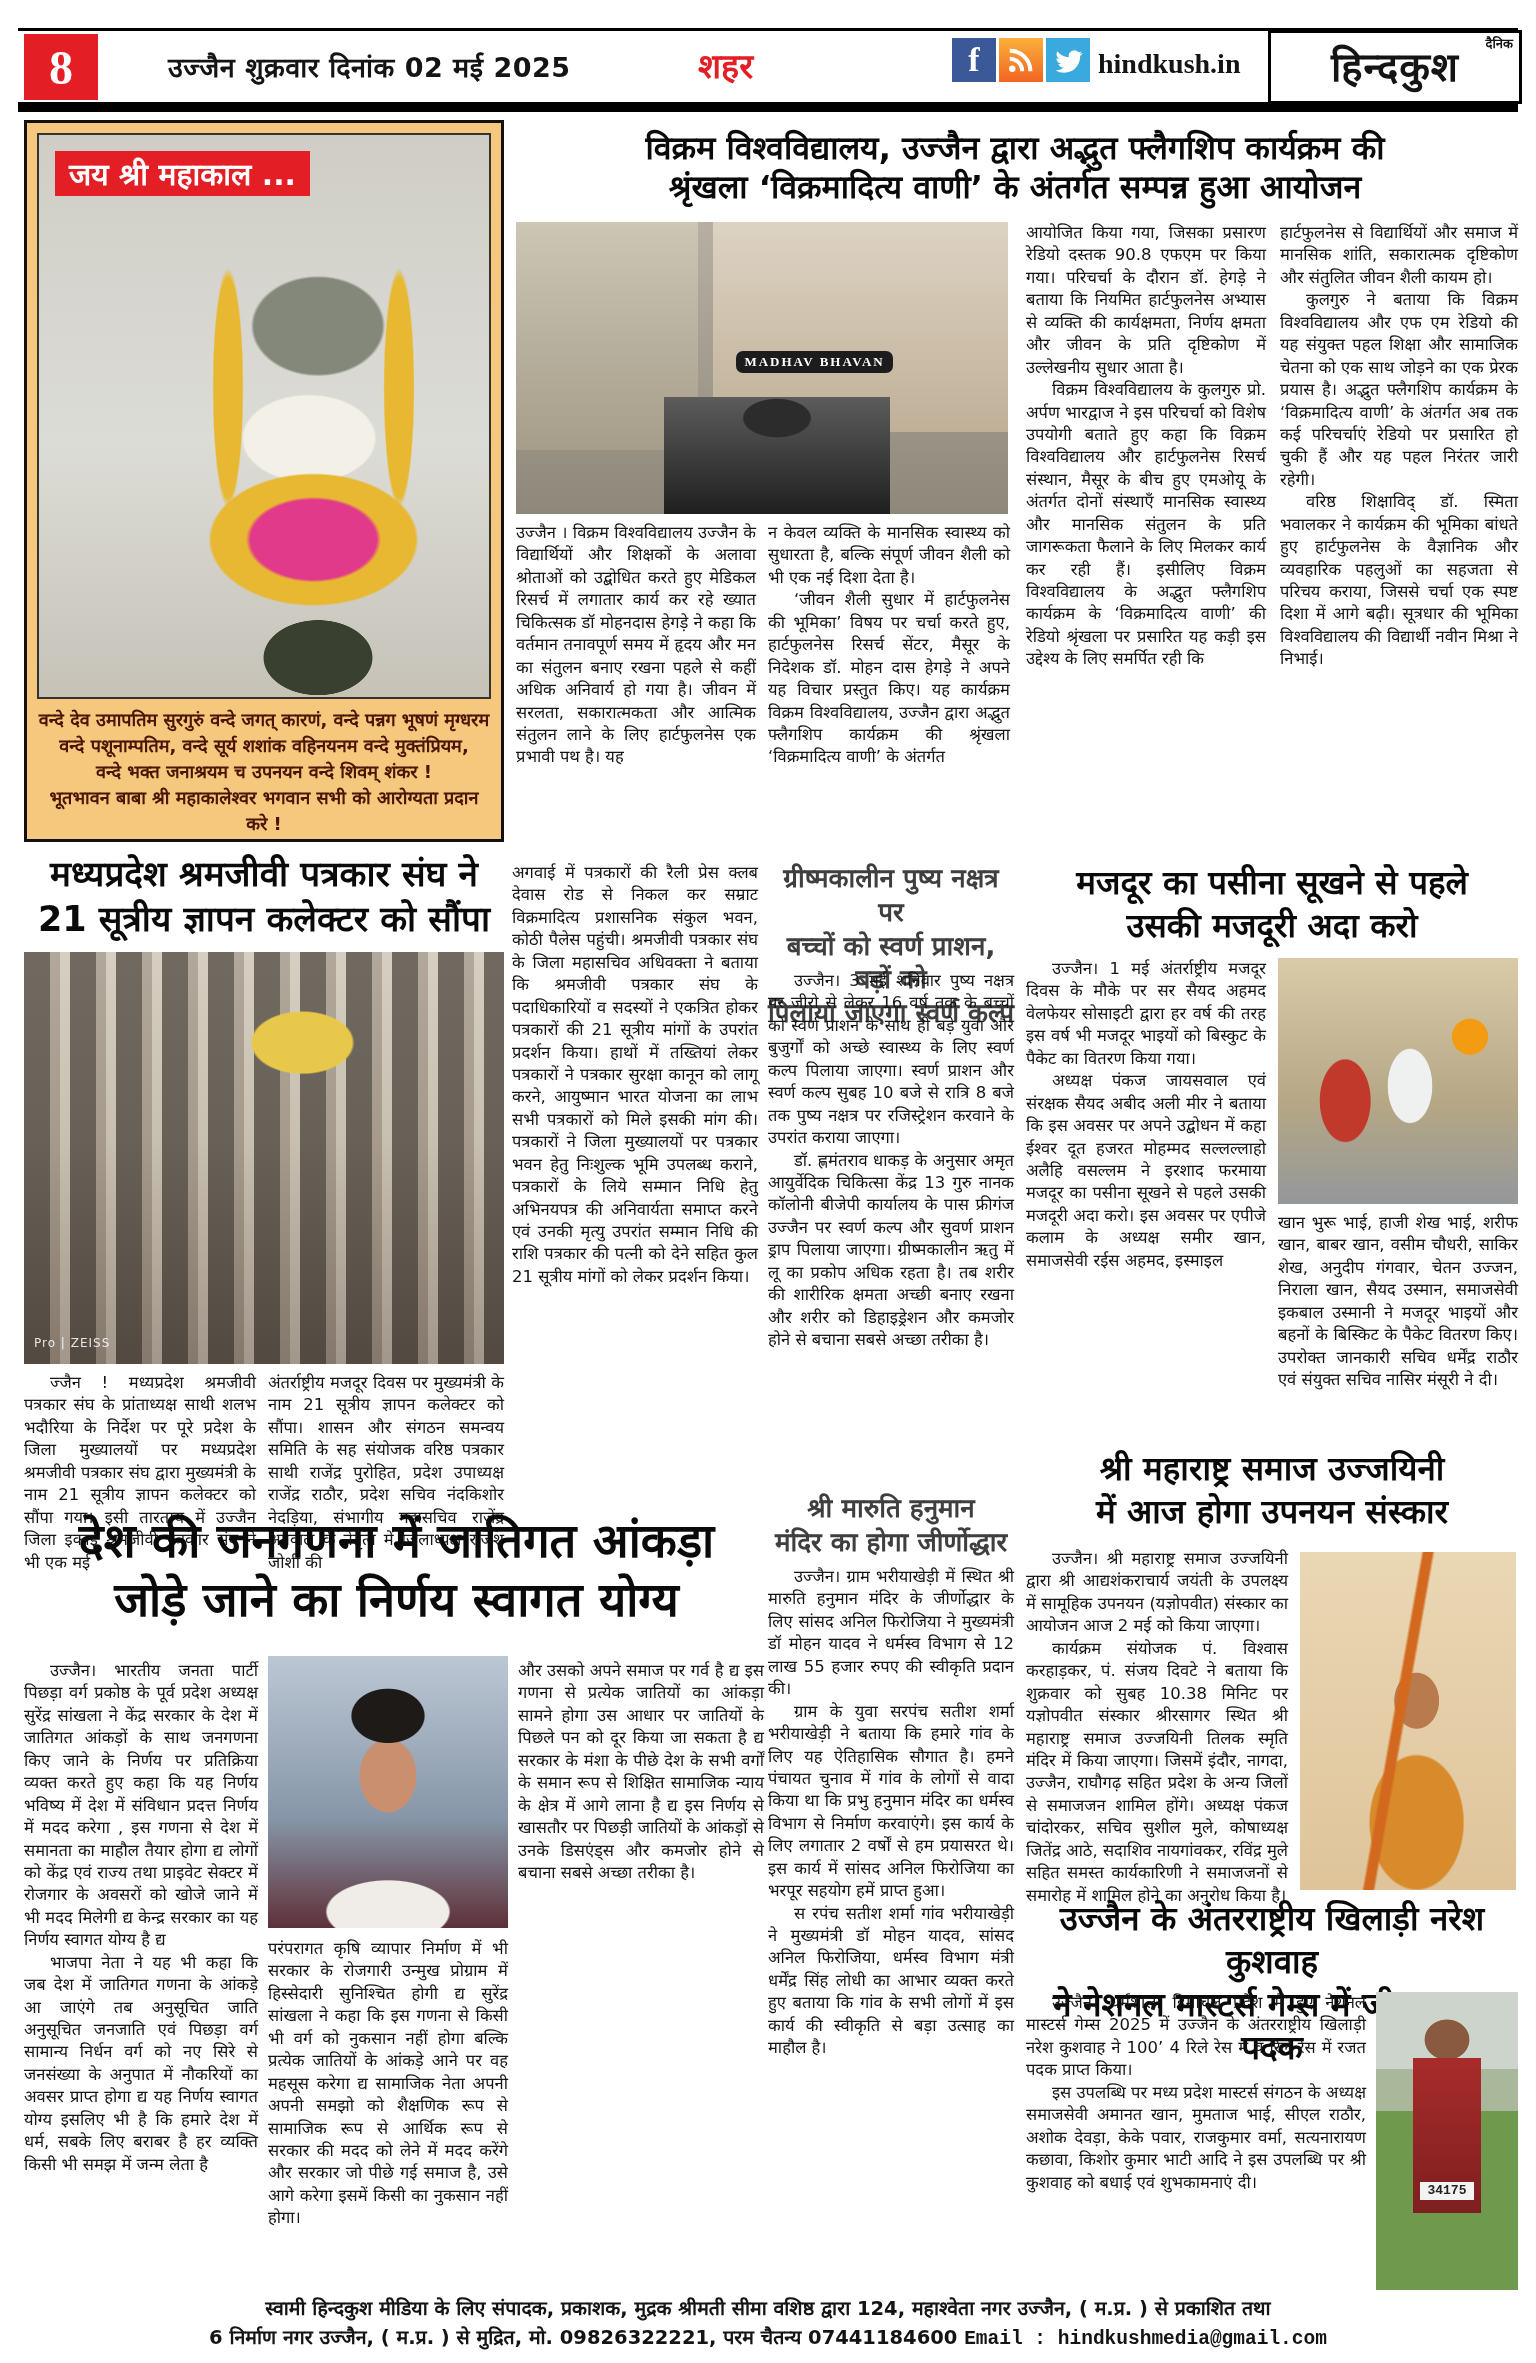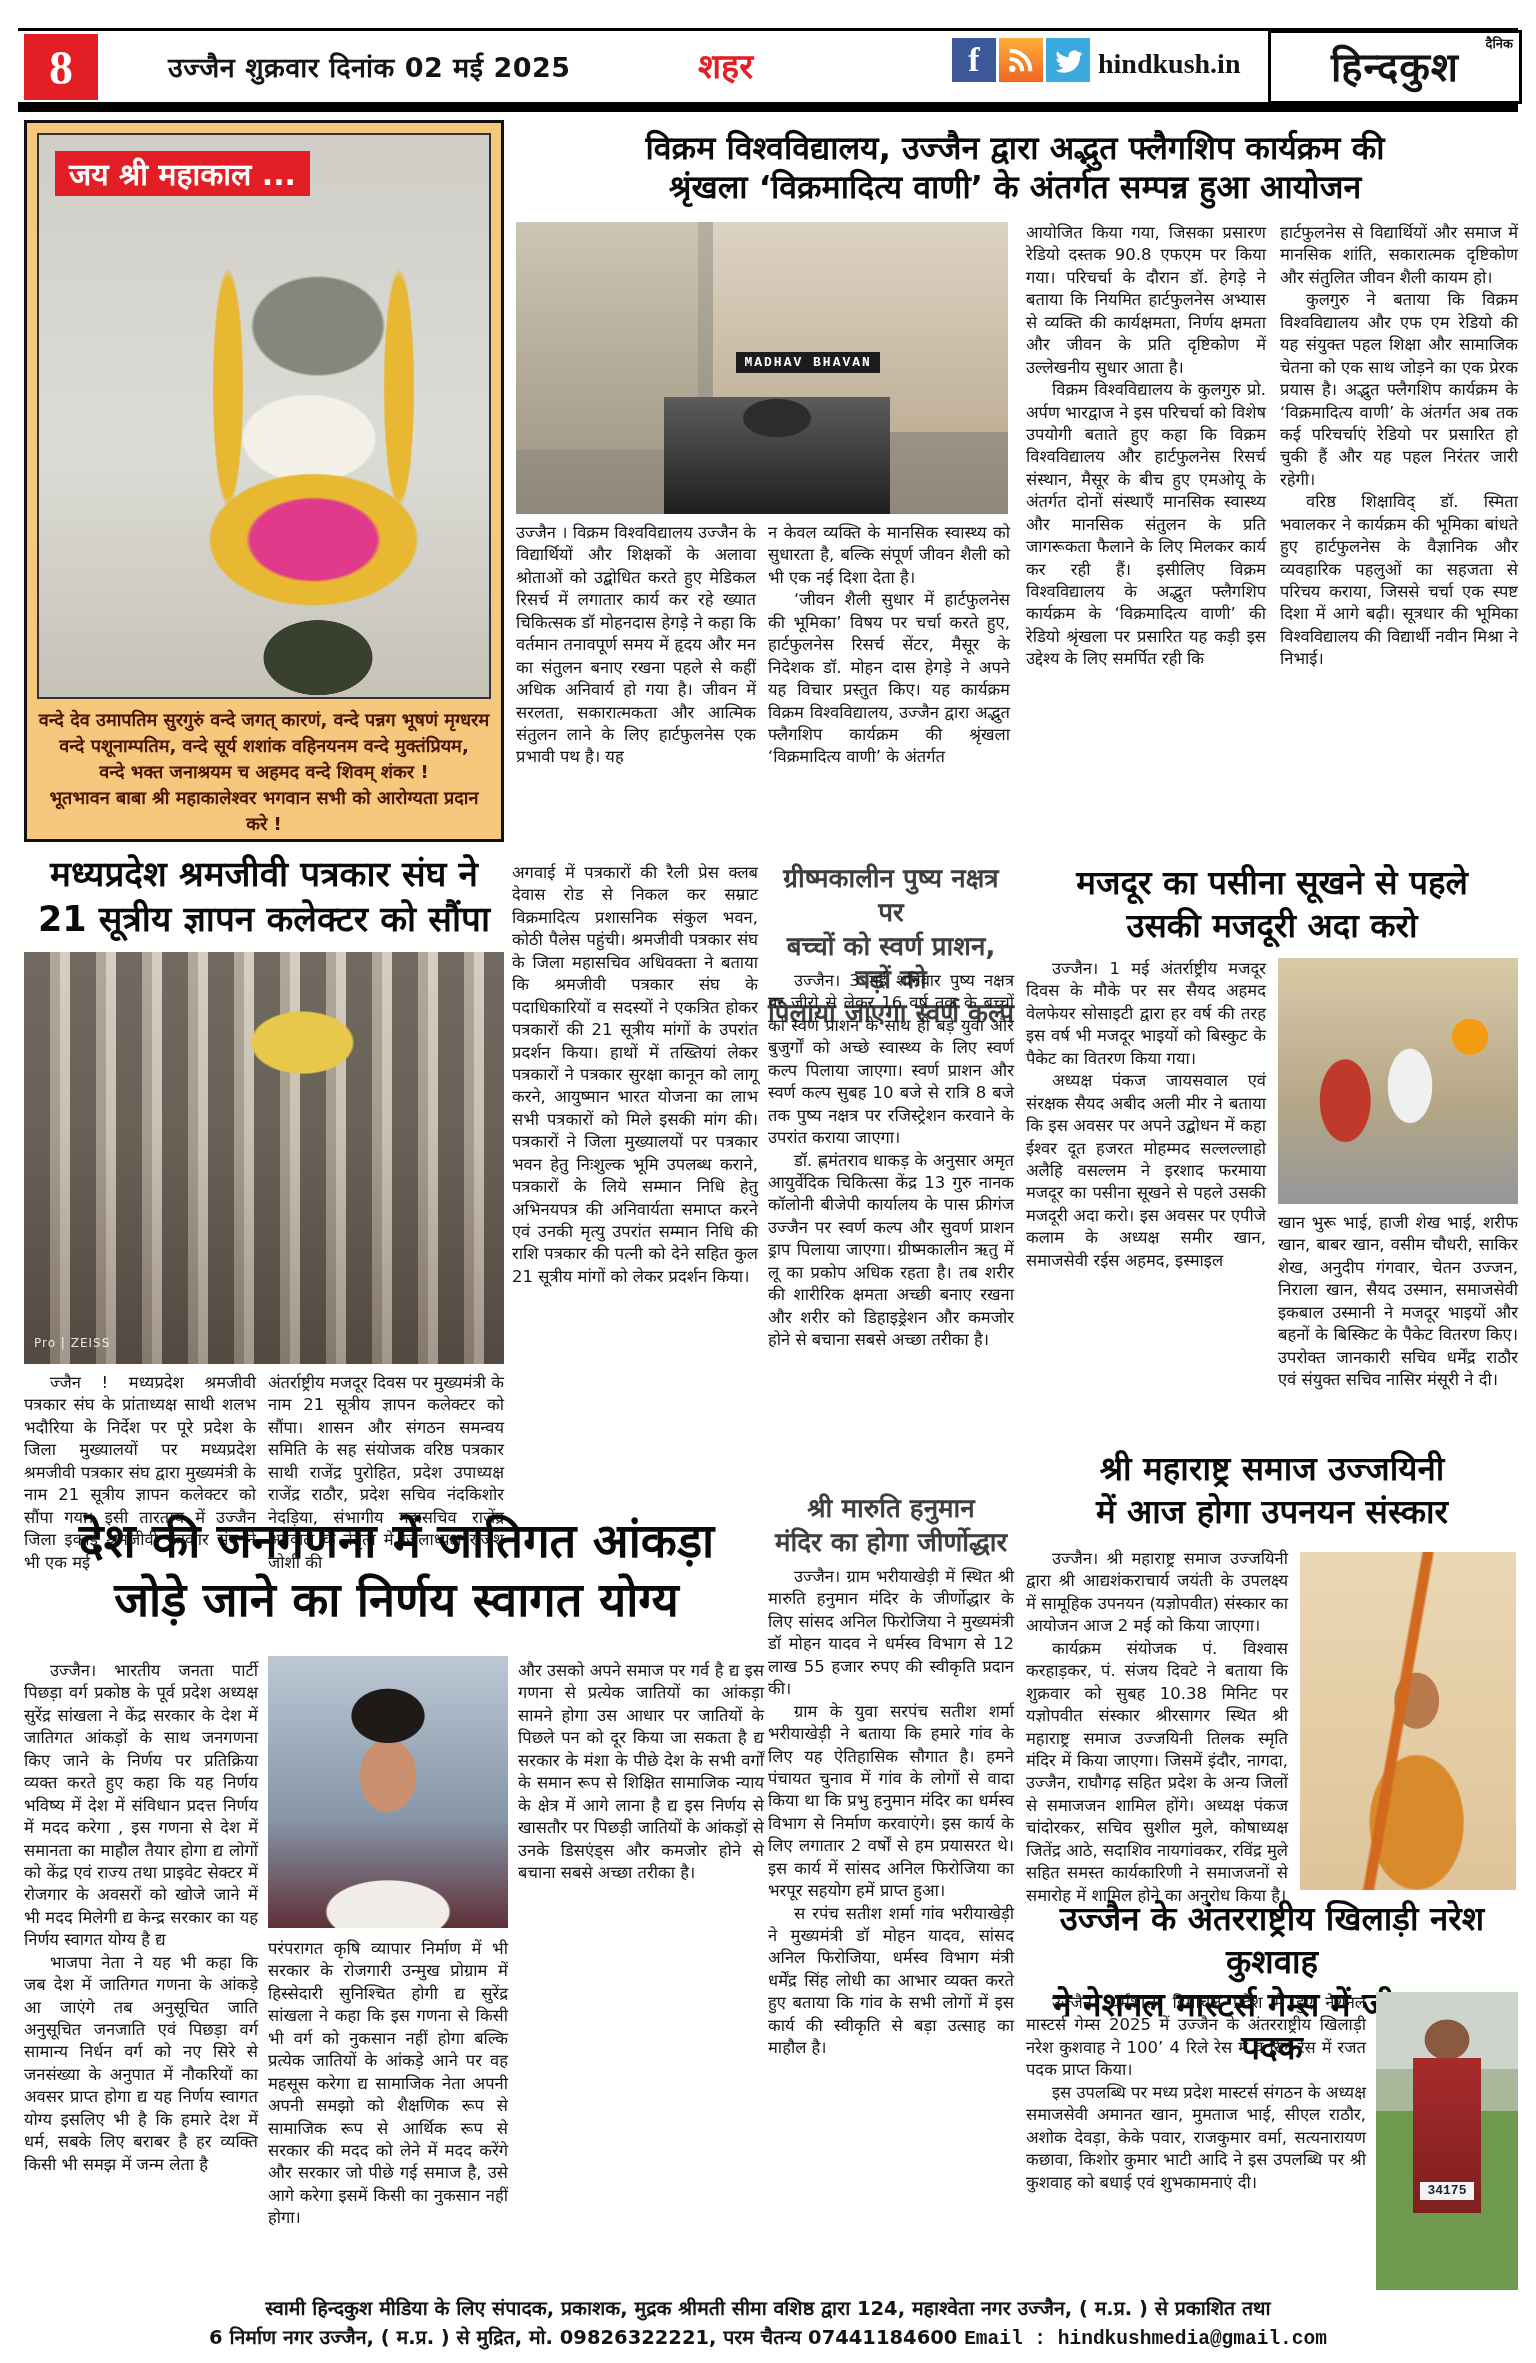--- a/index.html
+++ b/index.html
@@ -45,21 +45,21 @@
         radial-gradient(26px 200px at 42% 45%, #e8b832 0 55%, transparent 60%),
         radial-gradient(26px 200px at 80% 45%, #e8b832 0 55%, transparent 60%),
         linear-gradient(180deg,#cfcdc6,#dcdcd6 55%,#c6c2b8);}
   .mahakal-label{position:absolute;left:16px;top:16px;background:#e31e24;color:#fff;
                  font-size:30px;font-weight:800;padding:2px 14px;}
   .mahakal-caption{margin-top:8px;text-align:center;font-size:18px;font-weight:700;color:#4a1504;line-height:1.45;}
   .vikram-photo{left:516px;top:222px;width:492px;height:292px;background:linear-gradient(#b7b0a2,#8e887b);}
   .vp-left{position:absolute;left:0;top:0;width:37%;height:78%;background:linear-gradient(#cdc6b5,#a69d8a);}
   .vp-bld{position:absolute;right:0;top:0;width:60%;height:72%;background:linear-gradient(#ddd3c3,#c0b098);}
   .vp-sign{position:absolute;left:8%;bottom:28%;background:#1c1c1c;color:#fff;font-size:13px;font-weight:700;
-           letter-spacing:2px;padding:3px 8px;font-family:Liberation Mono, monospace;}
+           letter-spacing:2px;padding:3px 8px;font-family:Liberation Serif, serif;border-radius:7px;}
   .vp-speaker{position:absolute;left:30%;bottom:0;width:46%;height:40%;
            background:radial-gradient(60px 34px at 50% 18%, #2c2c2c 0 55%, transparent 58%),linear-gradient(#5c5c5c,#1f1f1f);}
   .patrakar-photo{left:24px;top:952px;width:480px;height:412px;
       background:
         radial-gradient(90px 55px at 58% 22%, #e8c84a 0 55%, transparent 58%),
         repeating-linear-gradient(90deg, rgba(42,36,30,.60) 0 26px, rgba(118,104,92,.40) 26px 36px, rgba(205,199,188,.30) 36px 46px),
         linear-gradient(180deg,#d9d2c4 0%,#c5bcab 45%,#8e8276 100%);}
   .watermark{position:absolute;left:10px;bottom:14px;color:#fff;opacity:.85;font-size:12px;letter-spacing:1px;}
   .mazdoor-photo{left:1278px;top:958px;width:240px;height:246px;
       background:
@@ -126,21 +126,21 @@
 
   <div class="abs rule" style="left:18px;top:102px;width:1500px;height:10px;"></div>
 
   <div class="abs mahakal-block">
     <div class="mahakal-photo">
       <span class="mahakal-label">जय श्री महाकाल ...</span>
     </div>
     <div class="mahakal-caption">
       <div>वन्दे देव उमापतिम सुरगुरुं वन्दे जगत् कारणं, वन्दे पन्नग भूषणं मृग्धरम</div>
       <div>वन्दे पशूनाम्पतिम, वन्दे सूर्य शशांक वहिनयनम  वन्दे मुक्तंप्रियम,</div>
-      <div>वन्दे भक्त जनाश्रयम च अहमद  वन्दे शिवम् शंकर !</div>
+      <div>वन्दे भक्त जनाश्रयम च उपनयन  वन्दे शिवम् शंकर !</div>
       <div>भूतभावन बाबा श्री महाकालेश्वर भगवान सभी को आरोग्यता प्रदान करे !</div>
     </div>
   </div>
 
   <h1 class="abs hl-main">
     <span>विक्रम विश्वविद्यालय, उज्जैन द्वारा अद्भुत फ्लैगशिप कार्यक्रम की</span><br>
     <span>श्रृंखला ‘विक्रमादित्य वाणी’ के अंतर्गत सम्पन्न हुआ आयोजन</span>
   </h1>
 
   <div class="ph vikram-photo">

